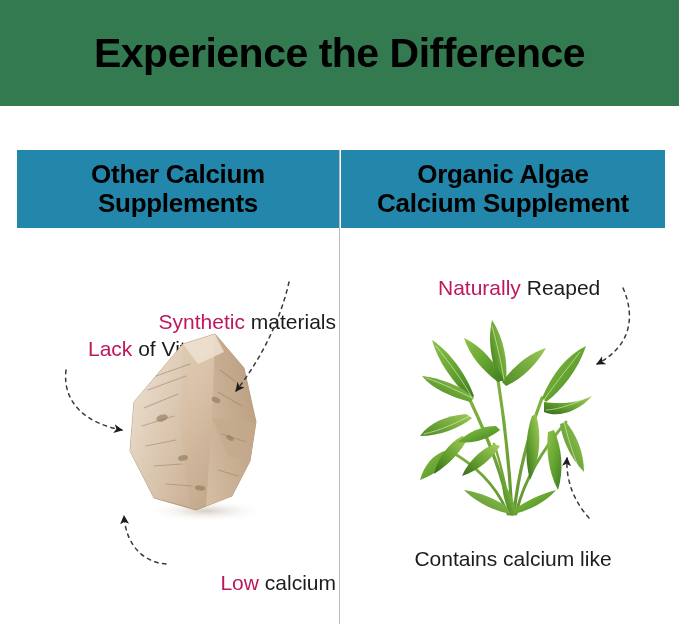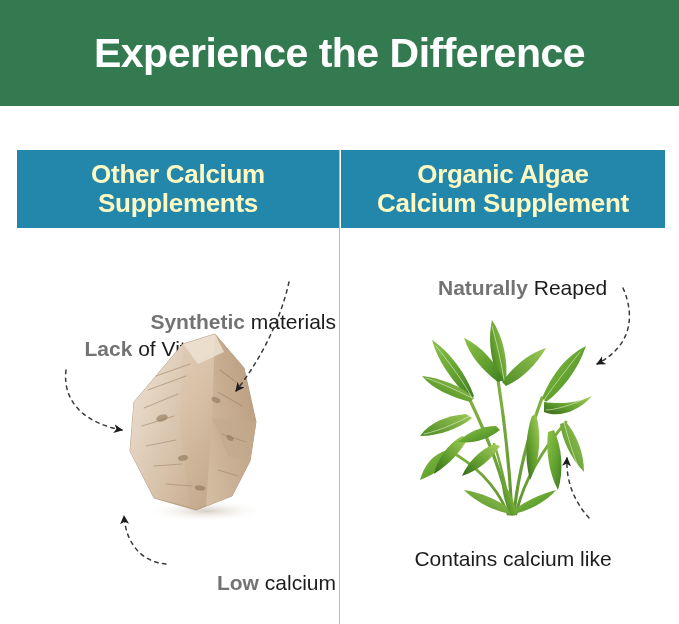--- a/index.html
+++ b/index.html
@@ -24,21 +24,21 @@
     left: 0;
     top: 0;
     width: 679px;
     height: 106px;
     background: #337a50;
     display: flex;
     align-items: center;
     justify-content: center;
   }
   .banner-title {
-    color: #ffffff;
+    color: #000000;
     font-size: 41px;
     font-weight: bold;
     letter-spacing: -0.5px;
     line-height: 1;
     white-space: nowrap;
   }
 
   
   .col-head {
     position: absolute;
@@ -46,21 +46,21 @@
     height: 78px;
     background: #2287aa;
     display: flex;
     align-items: center;
     justify-content: center;
     text-align: center;
   }
   .col-head.left  { left: 17px;  width: 322px; }
   .col-head.right { left: 341px; width: 324px; }
   .col-head-title {
-    color: #fef9c3;
+    color: #000000;
     font-size: 26px;
     font-weight: bold;
     line-height: 1.12;
     letter-spacing: -0.3px;
     white-space: pre-line;
   }
 
   
   .divider {
     position: absolute;
@@ -72,21 +72,21 @@
   }
 
   
   .note {
     position: absolute;
     font-size: 21px;
     line-height: 1.2;
     color: #1c1c1c;
     white-space: pre-line;
   }
-  .note b { color: #737373; font-weight: bold; }
+  .note b { color: #be185d; font-weight: normal; }
 
   .note-sourced   { left: 150px; top: 233px; width: 186px; text-align: right; }
   .note-lack      { left: 22px;  top: 311px; width: 180px; text-align: right; }
   .note-low       { left: 170px; top: 545px; width: 166px; text-align: right; }
   .note-natural   { left: 438px; top: 250px; width: 220px; text-align: left; }
   .note-minerals  { left: 358px; top: 521px; width: 310px; text-align: center; }
 
   
   .art { position: absolute; }
   .rock  { left: 120px; top: 330px; width: 165px; height: 192px; }

